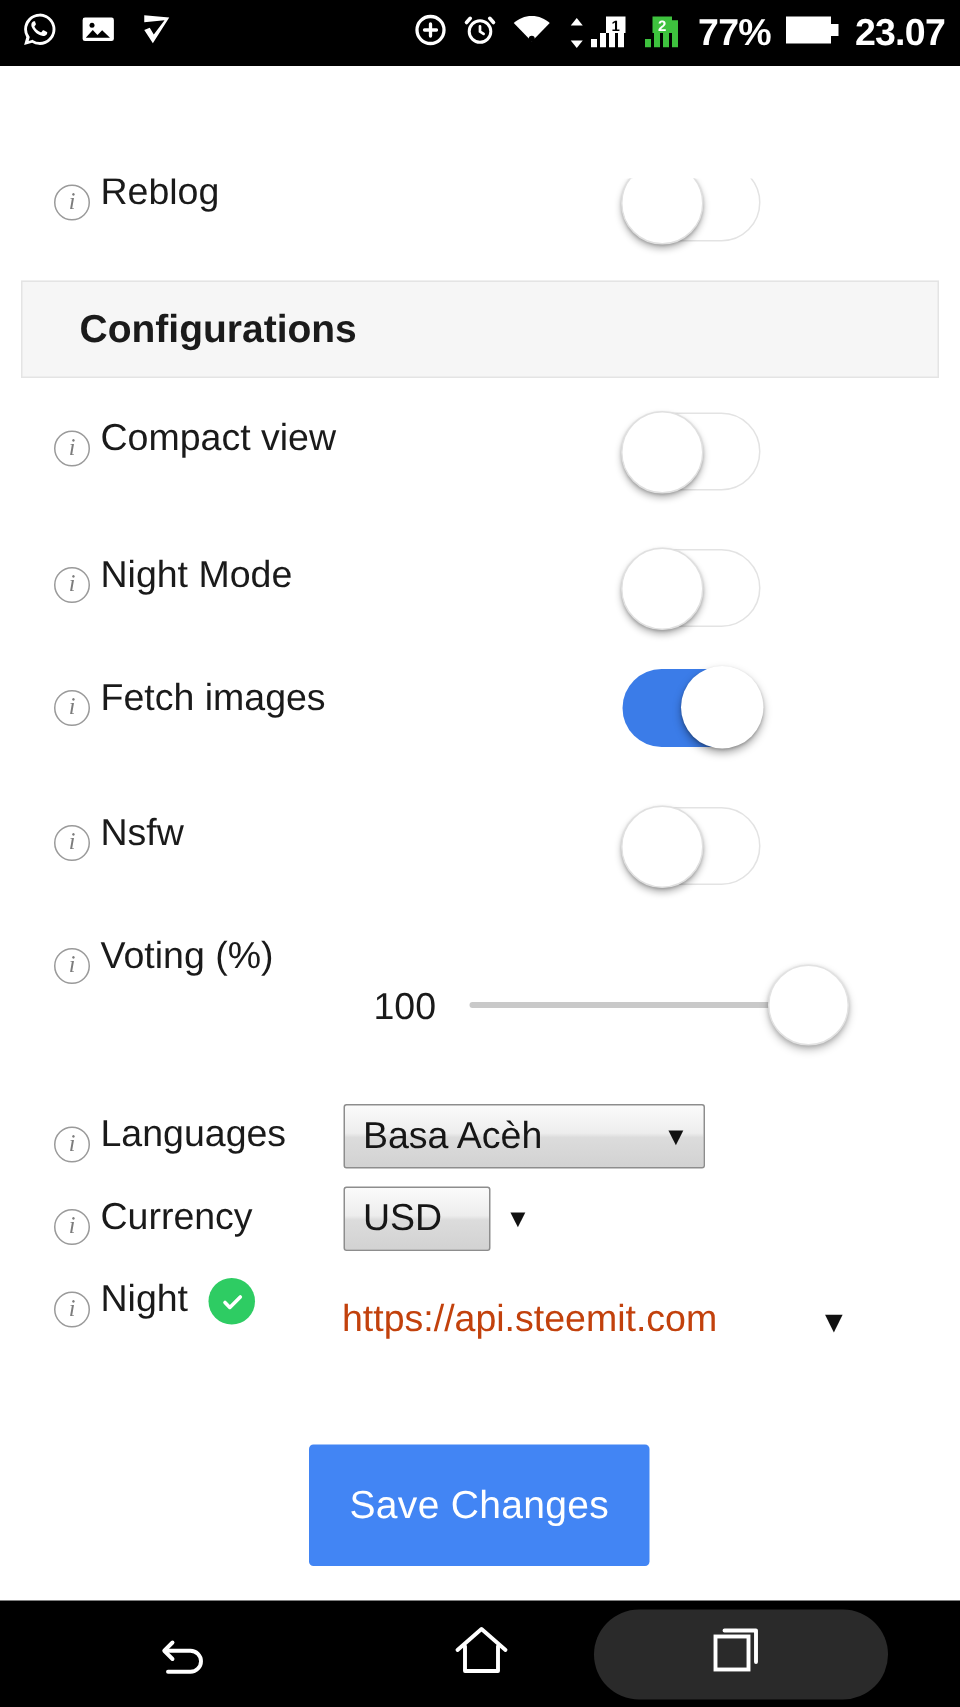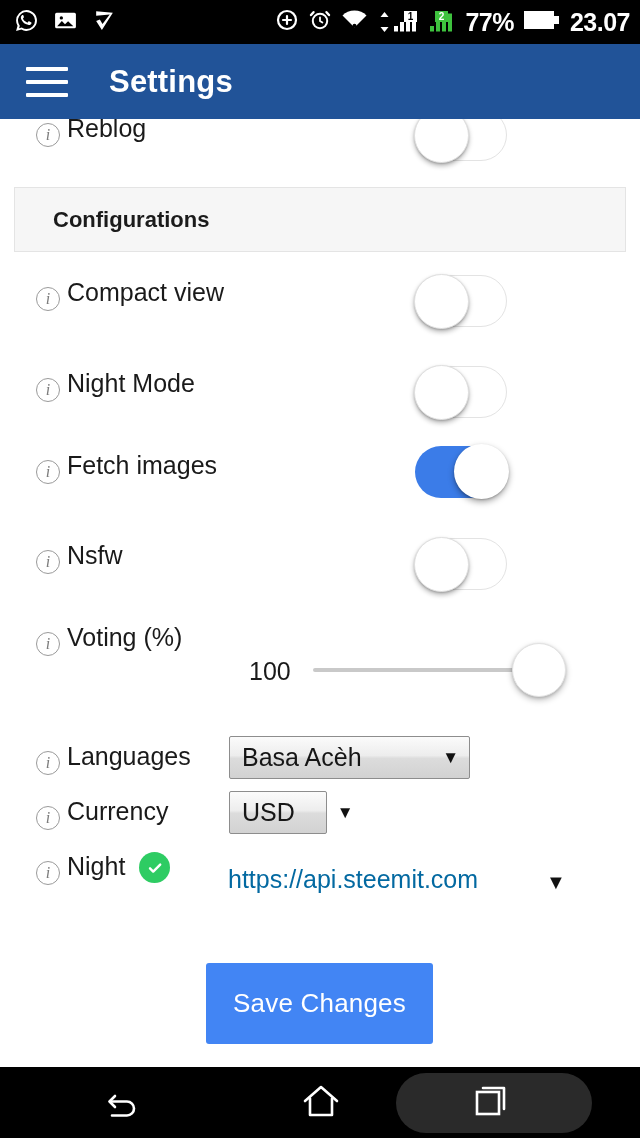--- a/index.html
+++ b/index.html
@@ -160,21 +160,21 @@
     width: 612px;
     height: 65px;
     background: #f6f6f6;
     border: 1px solid #e4e4e4;
     box-sizing: border-box;
     display: flex;
     align-items: center;
     padding-left: 38px;
   }
   .section-header-text {
-    font-size: 22px;
+    font-size: 26px;
     font-weight: bold;
     color: #1b1b1b;
   }
 
   
   .toggle {
     position: absolute;
     width: 92px;
     height: 52px;
     border-radius: 26px;
@@ -265,21 +265,21 @@
     height: 31px;
     border-radius: 50%;
     background: #2ecc63;
     display: flex;
     align-items: center;
     justify-content: center;
   }
   .server-value {
     position: absolute;
     font-size: 25px;
-    color: #0369a1;
+    color: #c2410c;
   }
   .server-caret {
     position: absolute;
     font-size: 20px;
     color: #111111;
     line-height: 1;
   }
 
   
   .save-button {
@@ -411,28 +411,20 @@
       <span class="sb-ico">
         <svg width="38" height="22" viewBox="0 0 38 22">
           <rect x="1" y="2" width="30" height="18" fill="#ffffff"></rect>
           <rect x="31" y="7" width="5" height="8" fill="#ffffff"></rect>
         </svg>
       </span>
       <span class="sb-text">23.07</span>
     </div>
   </div>
 
-  <div class="appbar">
-    <div class="hamburger">
-      <span></span>
-      <span></span>
-      <span></span>
-    </div>
-    <div class="appbar-title">Settings</div>
-  </div>
 
   <div class="content">
 
     <div class="reblog-row">
       <div class="reblog-label">
         <span class="info-icon">i</span><span>Reblog</span>
       </div>
       <div class="toggle off" style="left:379px; top:-10px;">
         <div class="knob"></div>
       </div>

